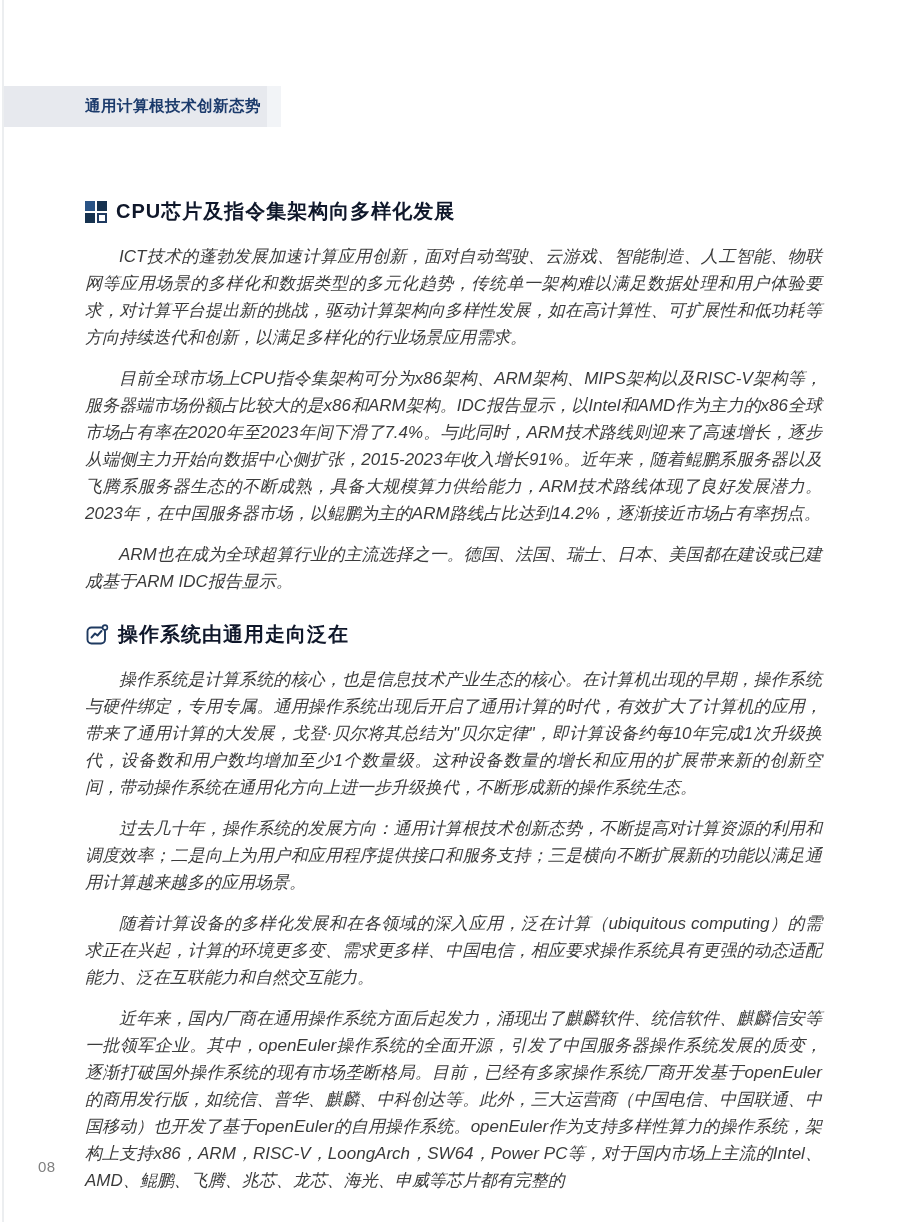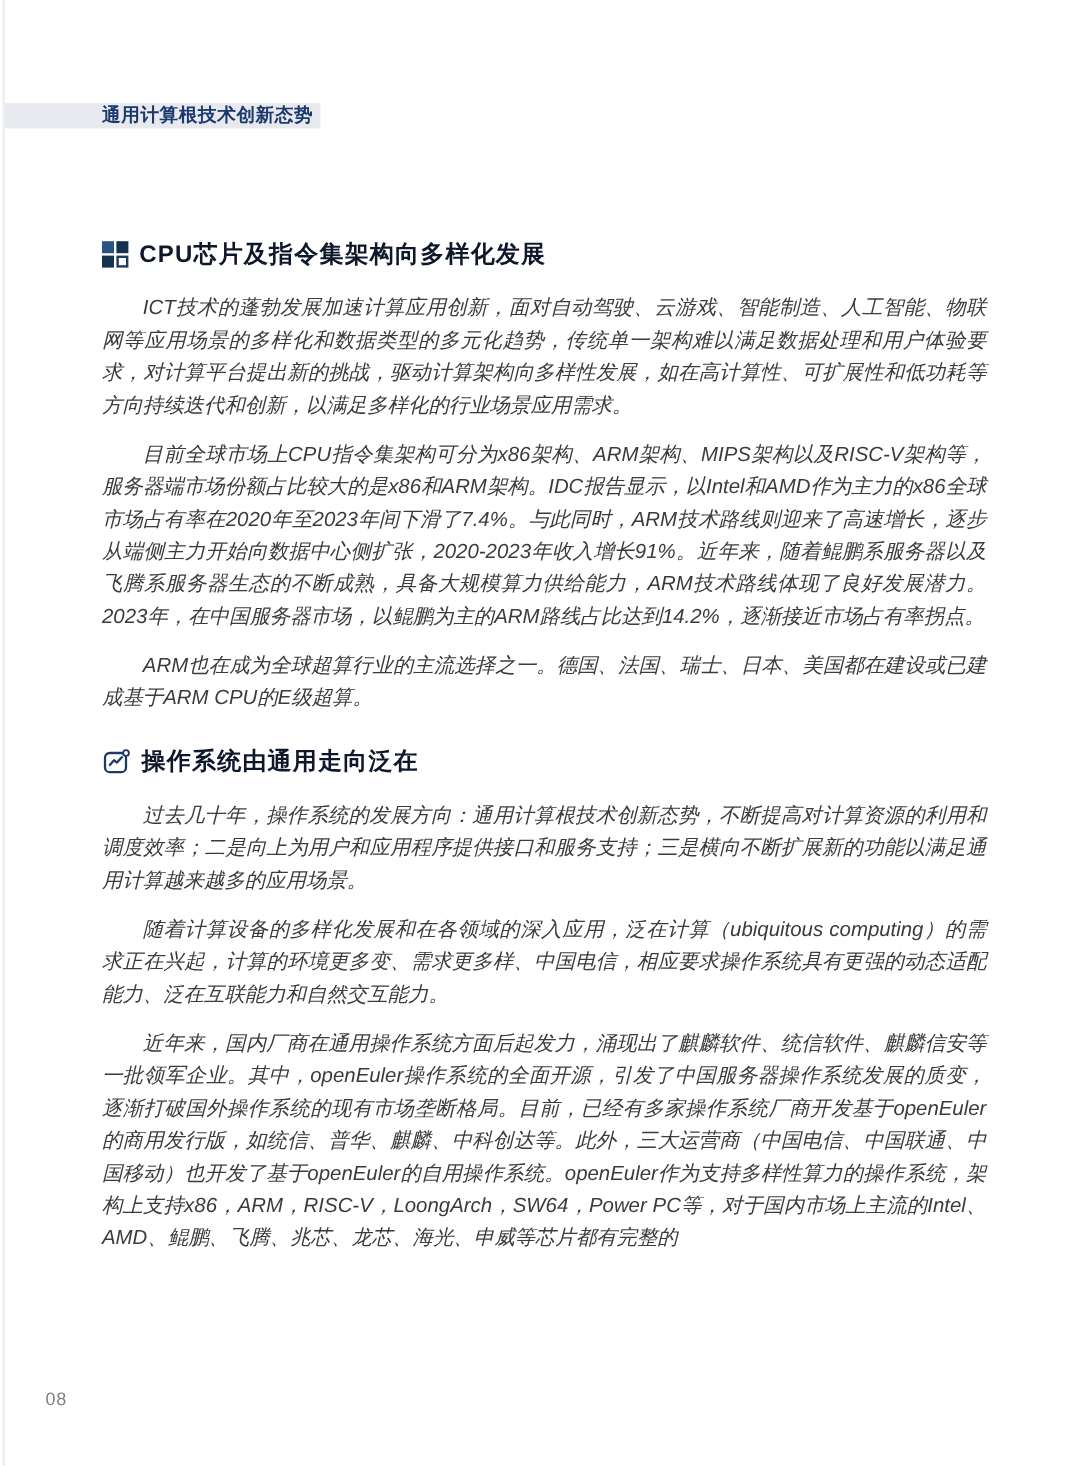--- a/index.html
+++ b/index.html
@@ -16,21 +16,20 @@
     width: 2px;
     background: #eceef0;
   }
   
   .header-bar {
     position: absolute;
     top: 86px; left: 4px;
     height: 41px;
     display: flex;
     align-items: stretch;
-    flex-direction: column;
   }
   .header-bar-main {
     width: 263px;
     background: #e7e9ee;
     display: flex;
     align-items: center;
     justify-content: flex-end;
     padding-right: 6px;
     color: #1b3a6b;
     font-weight: bold;
@@ -112,35 +111,36 @@
     <div class="section-heading">
       <span class="grid-icon">
         <span class="sq lighter"></span>
           <span class="sq"></span>
           <span class="sq"></span>
           <span class="sq outline"></span>
       </span>
       <span class="title">CPU芯片及指令集架构向多样化发展</span>
     </div>
     <p class="para">ICT技术的蓬勃发展加速计算应用创新，面对自动驾驶、云游戏、智能制造、人工智能、物联网等应用场景的多样化和数据类型的多元化趋势，传统单一架构难以满足数据处理和用户体验要求，对计算平台提出新的挑战，驱动计算架构向多样性发展，如在高计算性、可扩展性和低功耗等方向持续迭代和创新，以满足多样化的行业场景应用需求。</p>
-    <p class="para">目前全球市场上CPU指令集架构可分为x86架构、ARM架构、MIPS架构以及RISC-V架构等，服务器端市场份额占比较大的是x86和ARM架构。IDC报告显示，以Intel和AMD作为主力的x86全球市场占有率在2020年至2023年间下滑了7.4%。与此同时，ARM技术路线则迎来了高速增长，逐步从端侧主力开始向数据中心侧扩张，2020-2023年收入增长91%。近年来，随着鲲鹏系服务器以及飞腾系服务器生态的不断成熟，具备大规模算力供给能力，ARM技术路线体现了良好发展潜力。2023年，在中国服务器市场，以鲲鹏为主的ARM路线占比达到14.2%，逐渐接近市场占有率拐点。</p>
-    <p class="para">ARM也在成为全球超算行业的主流选择之一。德国、法国、瑞士、日本、美国都在建设或已建成基于ARM CPU的E级超算。</p>
+    <p class="para">目前全球市场上CPU指令集架构可分为x86架构、ARM架构、MIPS架构以及RISC-V架构等，服务器端市场份额占比较大的是x86和ARM架构。IDC报告显示，以Intel和AMD作为主力的x86全球市场占有率在2020年至2023年间下滑了7.4%。与此同时，ARM技术路线则迎来了高速增长，逐步从端侧主力开始向数据中心侧扩张，2015-2023年收入增长91%。近年来，随着鲲鹏系服务器以及飞腾系服务器生态的不断成熟，具备大规模算力供给能力，ARM技术路线体现了良好发展潜力。2023年，在中国服务器市场，以鲲鹏为主的ARM路线占比达到14.2%，逐渐接近市场占有率拐点。</p>
+    <p class="para">ARM也在成为全球超算行业的主流选择之一。德国、法国、瑞士、日本、美国都在建设或已建成基于ARM IDC报告显示。</p>
   </div>
 
   <div class="section section-2">
     <div class="section-heading">
       <span class="trend-icon">
         <svg width="24" height="24" viewBox="0 0 24 24" fill="none">
           <rect x="2.5" y="4.5" width="17.5" height="16" rx="4" stroke="#1f3a60" stroke-width="1.9"></rect>
           <polyline points="6.5,14.5 10,10.5 12.5,12.5 16.5,8" stroke="#1f3a60" stroke-width="1.9" fill="none" stroke-linecap="round" stroke-linejoin="round"></polyline>
           <circle cx="20" cy="4.5" r="2.4" stroke="#1f3a60" stroke-width="1.6" fill="#ffffff"></circle>
         </svg>
       </span>
       <span class="title">操作系统由通用走向泛在</span>
     </div>
+    <p class="para">操作系统是计算系统的核心，也是信息技术产业生态的核心。在计算机出现的早期，操作系统与硬件绑定，专用专属。通用操作系统出现后开启了通用计算的时代，有效扩大了计算机的应用，带来了通用计算的大发展，戈登·贝尔将其总结为"贝尔定律"，即计算设备约每10年完成1次升级换代，设备数和用户数均增加至少1个数量级。这种设备数量的增长和应用的扩展带来新的创新空间，带动操作系统在通用化方向上进一步升级换代，不断形成新的操作系统生态。</p>
     <p class="para">过去几十年，操作系统的发展方向：通用计算根技术创新态势，不断提高对计算资源的利用和调度效率；二是向上为用户和应用程序提供接口和服务支持；三是横向不断扩展新的功能以满足通用计算越来越多的应用场景。</p>
     <p class="para">随着计算设备的多样化发展和在各领域的深入应用，泛在计算（ubiquitous computing）的需求正在兴起，计算的环境更多变、需求更多样、中国电信，相应要求操作系统具有更强的动态适配能力、泛在互联能力和自然交互能力。</p>
     <p class="para">近年来，国内厂商在通用操作系统方面后起发力，涌现出了麒麟软件、统信软件、麒麟信安等一批领军企业。其中，openEuler操作系统的全面开源，引发了中国服务器操作系统发展的质变，逐渐打破国外操作系统的现有市场垄断格局。目前，已经有多家操作系统厂商开发基于openEuler的商用发行版，如统信、普华、麒麟、中科创达等。此外，三大运营商（中国电信、中国联通、中国移动）也开发了基于openEuler的自用操作系统。openEuler作为支持多样性算力的操作系统，架构上支持x86，ARM，RISC-V，LoongArch，SW64，Power PC等，对于国内市场上主流的Intel、AMD、鲲鹏、飞腾、兆芯、龙芯、海光、申威等芯片都有完整的</p>
   </div>
 
 </div>
 
 <div class="page-number">08</div>
 
 </body></html>

